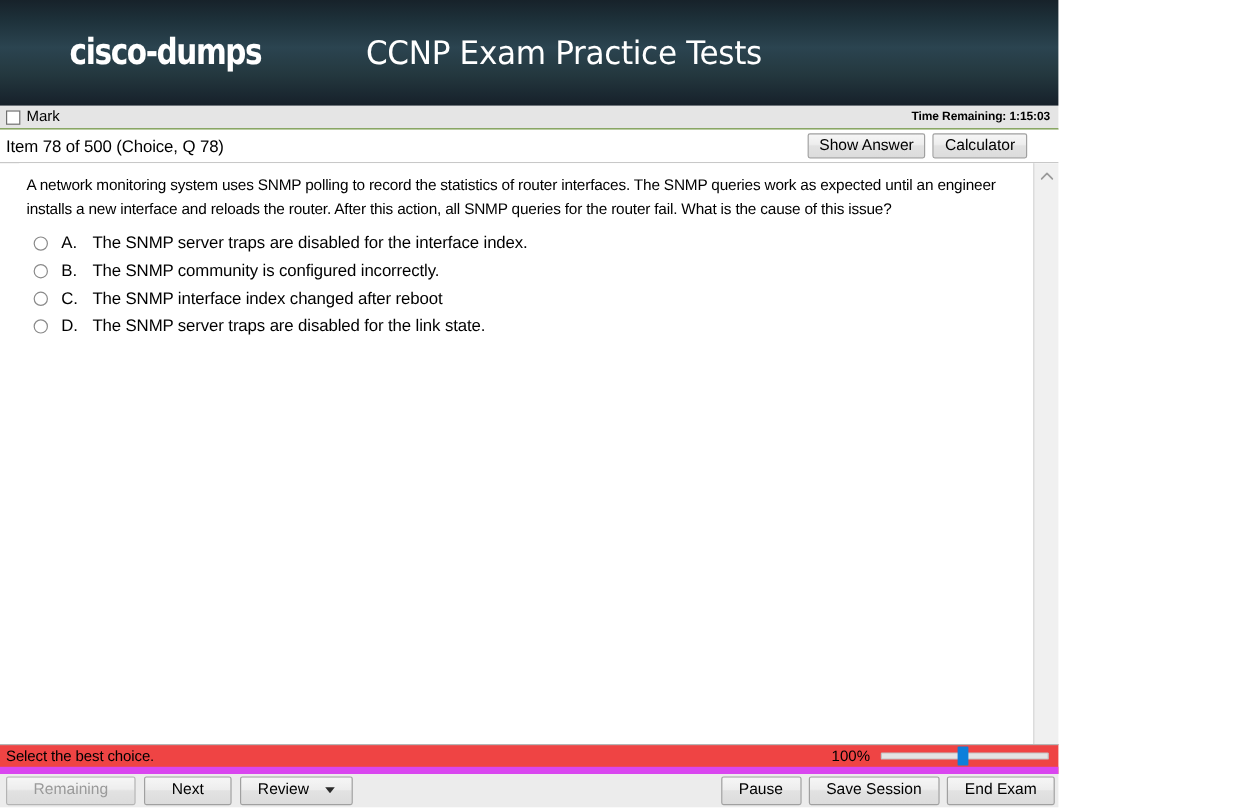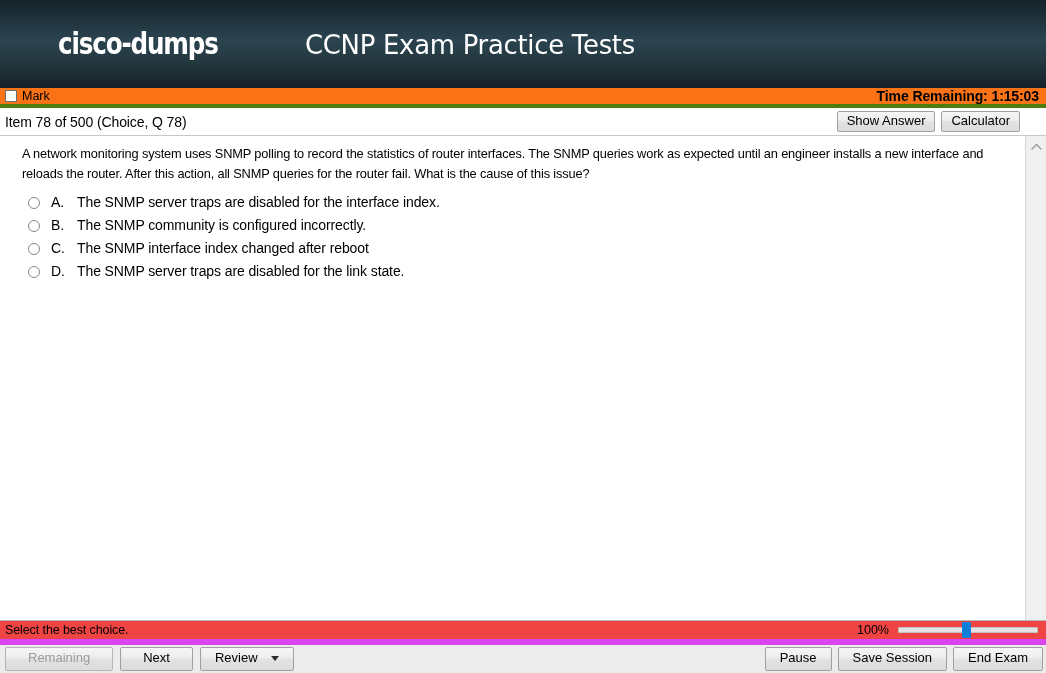--- a/index.html
+++ b/index.html
@@ -7,21 +7,21 @@
   html, body {
     margin: 0; padding: 0;
     width: 1046px; height: 673px;
     overflow: hidden;
     background: #ffffff;
     font-family: "Liberation Sans", sans-serif;
     -webkit-font-smoothing: antialiased;
   }
   #app {
     position: relative;
-    width: 1046px;
+    width: 882px;
     height: 673px;
     display: flex;
     flex-direction: column;
     background: #ffffff;
   }
 
   
   .banner {
     height: 88px;
     flex: 0 0 88px;
@@ -57,39 +57,39 @@
     white-space: nowrap;
     line-height: 1;
     transform: scaleX(0.96);
     transform-origin: left center;
   }
 
   
   .markbar {
     height: 20px;
     flex: 0 0 20px;
-    background: #f97316;
-    border-bottom: 4px solid #4d7c0f;
+    background: #e5e5e5;
+    border-bottom: 1px solid #4d7c0f;
     display: flex;
     align-items: center;
     padding: 0 4px 0 5px;
     font-size: 12.5px;
     color: #000;
   }
   .mark-left { display: flex; align-items: center; gap: 5px; }
   .mark-box {
     width: 12px; height: 12px;
     border: 1px solid #6f6f6f;
     background: #fff;
     display: inline-block;
   }
   .mark-label { font-size: 12.5px; line-height: 1; }
   .timer {
     margin-left: auto;
-    font-size: 14px;
+    font-size: 10px;
     font-weight: bold;
     color: #000;
     letter-spacing: -0.1px;
     padding-right: 3px;
   }
 
   
   .item-row {
     height: 28px;
     flex: 0 0 28px;

